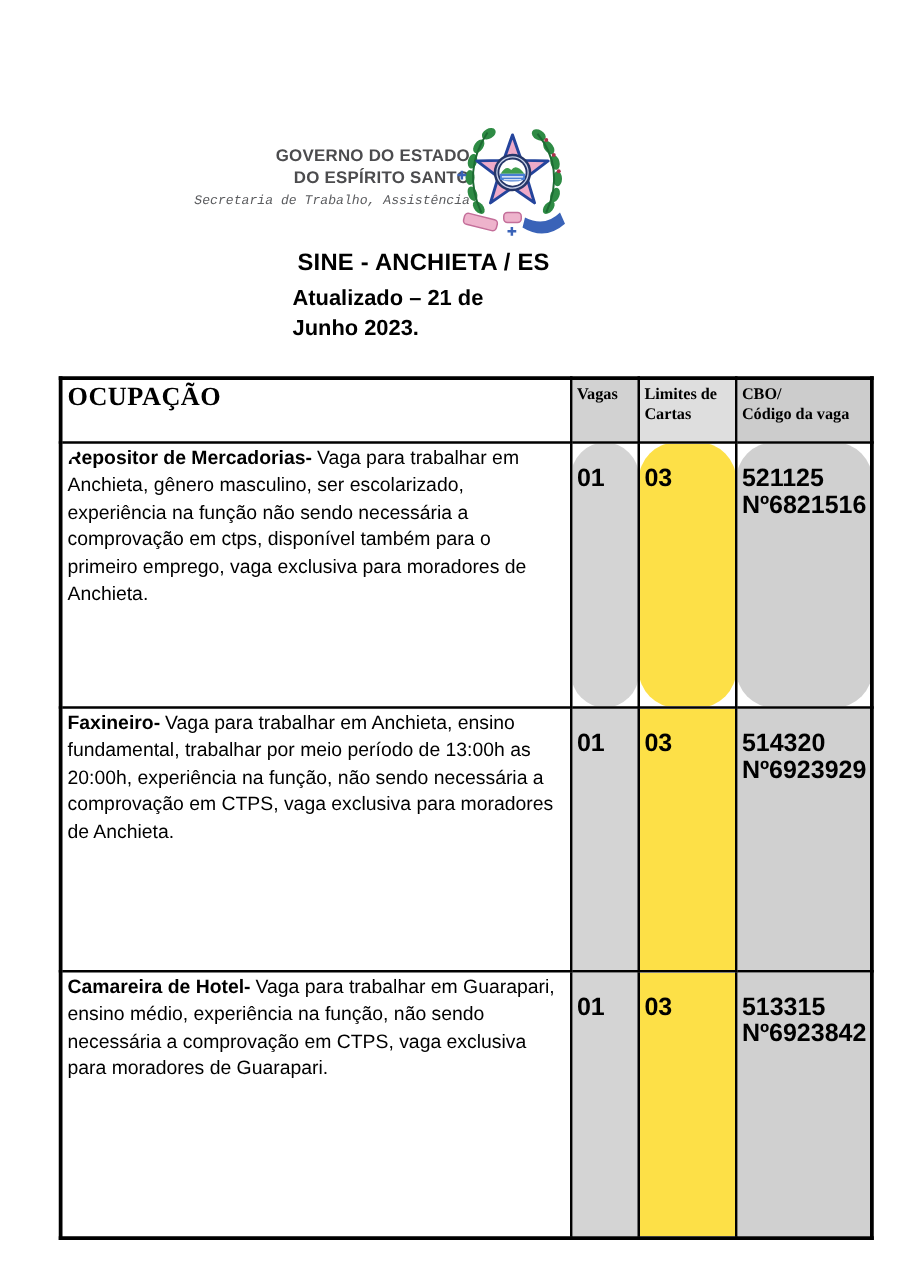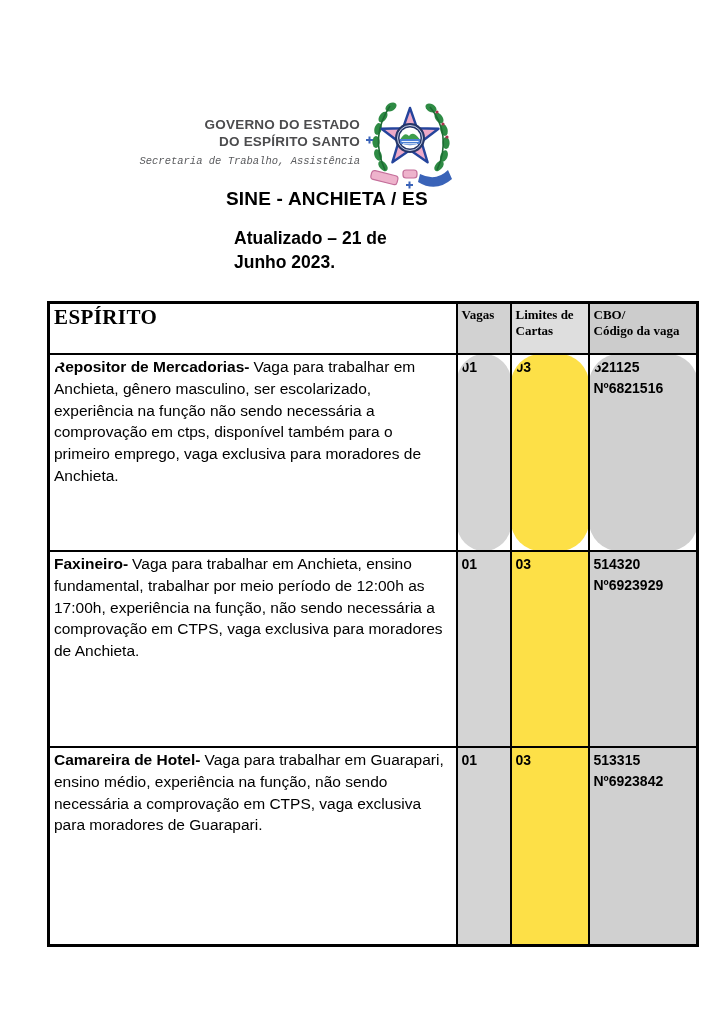--- a/index.html
+++ b/index.html
@@ -5,34 +5,34 @@
   html,body{margin:0;padding:0;}
   body{
     width:724px;height:1024px;background:#ffffff;
     font-family:"Liberation Sans",sans-serif;color:#000;
     position:relative;overflow:hidden;
   }
   .page{position:absolute;inset:0;background:#ffffff;}
 
   
   .brand-text{
-    position:absolute;top:117px;left:130px;width:230px;text-align:right;
+    position:absolute;top:117px;left:146px;width:230px;text-align:right;
   }
   .brand-org{
     font-weight:bold;font-size:13.5px;line-height:16.5px;color:#4c4c4e;
     letter-spacing:.2px;
   }
   .brand-dept{
     margin-top:5px;font-style:italic;font-size:10.5px;line-height:13px;color:#5a5b5e;
     font-family:Liberation Mono, monospace;
   }
   .logo{position:absolute;top:94px;left:364px;width:92px;height:97px;}
 
   .doc-title{
-    position:absolute;top:188px;left:226px;margin:0;
+    position:absolute;top:188px;left:226px;margin:12px;
     font-size:19px;font-weight:bold;letter-spacing:.2px;
   }
   .updated{
     position:absolute;top:227px;left:234px;
     font-size:17.5px;font-weight:bold;line-height:23.5px;
   }
 
   
   table.vagas{
     position:absolute;top:301px;left:47px;
@@ -60,21 +60,21 @@
   th.h-lim{background:#dedede;}
   th.h-cbo{background:#cccccc;}
 
   td.d-occ{background:#ffffff;padding:1px 8px 2px 4px;}
   td.d-occ p{margin:0;font-size:15.5px;line-height:21.8px;}
   .job-title{font-weight:bold;margin-right:4px;}
 
   td.d-vagas{background:#d4d4d4;}
   td.d-lim{background:#fde047;}
   td.d-cbo{background:#d0d0d0;}
-  td.num{font-weight:bold;font-size:14px;padding:2px 2px 0 4px;line-height:21px;}
+  td.num{font-weight:bold;font-size:20px;padding:18px 2px 0 4px;line-height:21px;}
 
   tr.r1 td{height:192px;border-radius:30px;}
   tr.r2 td{height:191px;}
   tr.r3 td{height:193px;}
 </style>
 </head>
 <body>
 
 <div class="page">
 
@@ -142,21 +142,21 @@
 
   <table class="vagas">
     <colgroup>
       <col class="c-occ">
         <col class="c-vagas">
         <col class="c-lim">
         <col class="c-cbo">
     </colgroup>
     <thead>
       <tr>
-        <th class="h-occ">ESPÍRITO</th>
+        <th class="h-occ">OCUPAÇÃO</th>
         <th class="h-small h-vagas">Vagas</th>
         <th class="h-small h-lim">
           <div>Limites de</div>
           <div>Cartas</div>
         </th>
         <th class="h-small h-cbo">
           <div>CBO/</div>
           <div>Código da vaga</div>
         </th>
       </tr>
@@ -168,21 +168,21 @@
         </td>
         <td class="d-vagas num">01</td>
         <td class="d-lim num">03</td>
         <td class="d-cbo num">
           <div>521125</div>
           <div>Nº6821516</div>
         </td>
       </tr>
       <tr class="r2">
         <td class="d-occ">
-          <p><span class="job-title">Faxineiro-</span><span>Vaga para trabalhar em Anchieta, ensino fundamental, trabalhar por meio período de 12:00h as 17:00h, experiência na função, não sendo necessária a comprovação em CTPS, vaga exclusiva para moradores de Anchieta.</span></p>
+          <p><span class="job-title">Faxineiro-</span><span>Vaga para trabalhar em Anchieta, ensino fundamental, trabalhar por meio período de 13:00h as 20:00h, experiência na função, não sendo necessária a comprovação em CTPS, vaga exclusiva para moradores de Anchieta.</span></p>
         </td>
         <td class="d-vagas num">01</td>
         <td class="d-lim num">03</td>
         <td class="d-cbo num">
           <div>514320</div>
           <div>Nº6923929</div>
         </td>
       </tr>
       <tr class="r3">
         <td class="d-occ">

